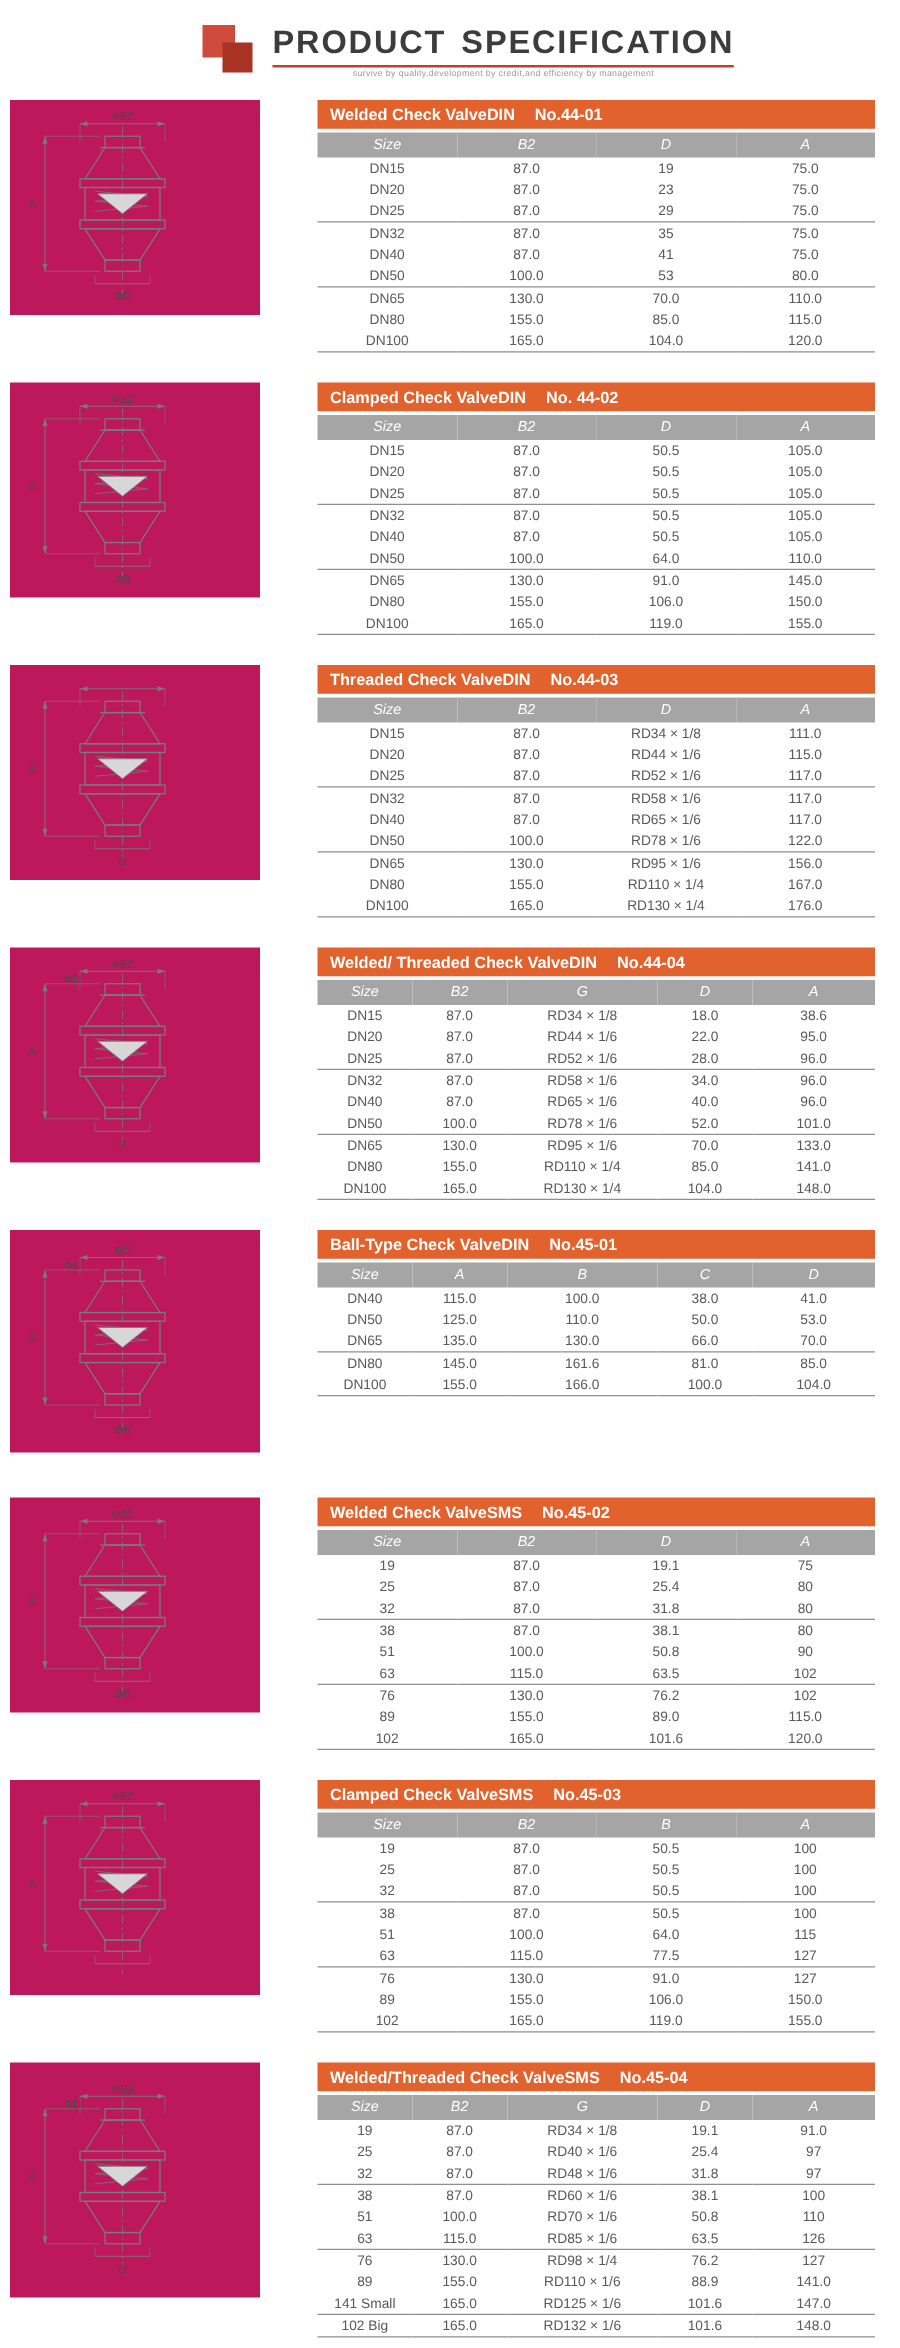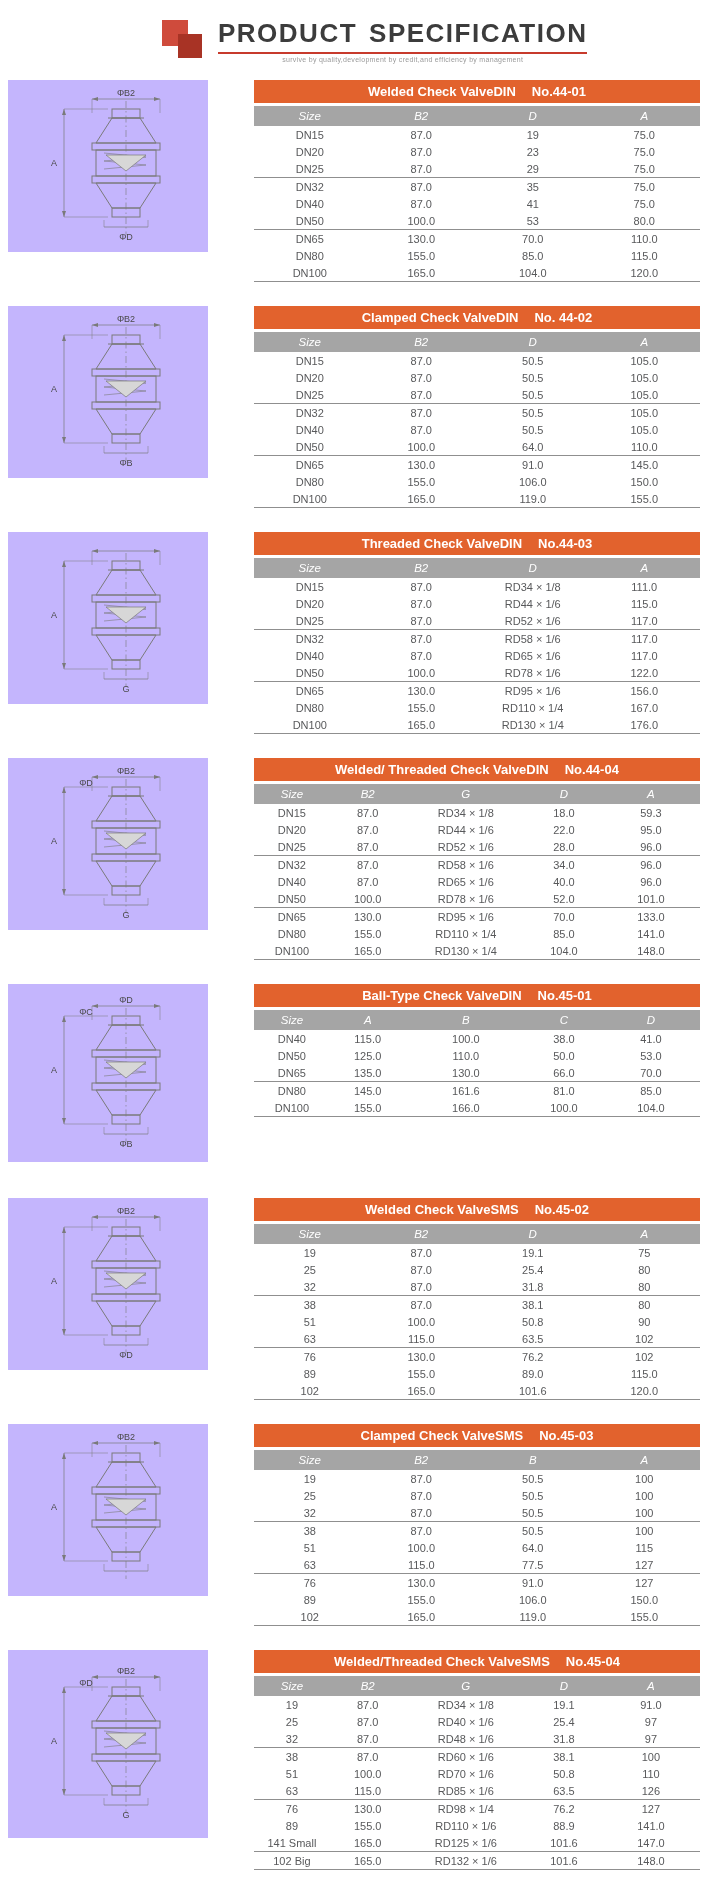--- a/index.html
+++ b/index.html
@@ -14,27 +14,27 @@
   .logo .sq1{position:absolute;left:2px;top:2px;width:26px;height:26px;background:#cf4b3c;}
   .logo .sq2{position:absolute;left:18px;top:16px;width:24px;height:24px;background:#a83325;}
   .head-text{display:flex;flex-direction:column;}
   .title-line{font-size:26px;font-weight:bold;color:#3c3c3c;letter-spacing:1.5px;white-space:nowrap;}
   .title-line .t1{margin-right:12px;}
   .redline{height:2px;background:#c73a2c;margin-top:3px;width:100%;}
   .tagline{font-size:7px;color:#9a9a9a;text-align:center;margin-top:2px;letter-spacing:0.3px;}
   
   #sections section{display:flex;margin-bottom:24px;}
   #sections section:nth-child(5){margin-top:14px;margin-bottom:36px;}
-  .panel{width:200px;min-width:200px;height:172px;background:#c4b5fd;
-         display:flex;align-items:center;justify-content:flex-end;margin-right:46px;}
+  .panel{width:200px;min-width:200px;height:172px;background:#be185d;
+         display:flex;align-items:center;justify-content:flex-start;margin-right:46px;}
   section.rows5 .panel{height:178px;}
   section.rows10 .panel{height:188px;}
   .tablewrap{flex:1;min-width:0;}
   .titlebar{background:#e2622d;color:#fff;height:23px;display:flex;align-items:center;
-            justify-content:center;padding:0 10px;font-size:13px;font-weight:bold;
+            justify-content:flex-start;padding:0 10px;font-size:13px;font-weight:bold;
             margin-bottom:3px;}
   .titlebar .std-num{margin-left:16px;}
   table{width:100%;border-collapse:collapse;table-layout:fixed;}
   thead th{background:#a5a5a5;color:#fff;font-weight:normal;font-size:11.5px;height:20px;padding:0;font-style:italic;}
   tbody td{text-align:center;font-size:11px;color:#58595b;height:17px;padding:0;white-space:nowrap;}
   tbody tr.group-end td{border-bottom:1px solid #8f8f8f;}
   
   .lbl{font-size:9px;fill:#4a4a4a;font-family:"Liberation Sans",sans-serif;}
 </style>
 </head>
@@ -418,21 +418,21 @@
               <th style="width: 17%;">D</th>
               <th style="width: 22%;">A</th>
             </tr>
           </thead>
         <tbody>
             <tr>
               <td>DN15</td>
               <td>87.0</td>
               <td>RD34 × 1/8</td>
               <td>18.0</td>
-              <td>59.3</td>
+              <td>38.6</td>
             </tr>
             <tr>
               <td>DN20</td>
               <td>87.0</td>
               <td>RD44 × 1/6</td>
               <td>22.0</td>
               <td>95.0</td>
             </tr>
             <tr class="group-end">
               <td>DN25</td>

